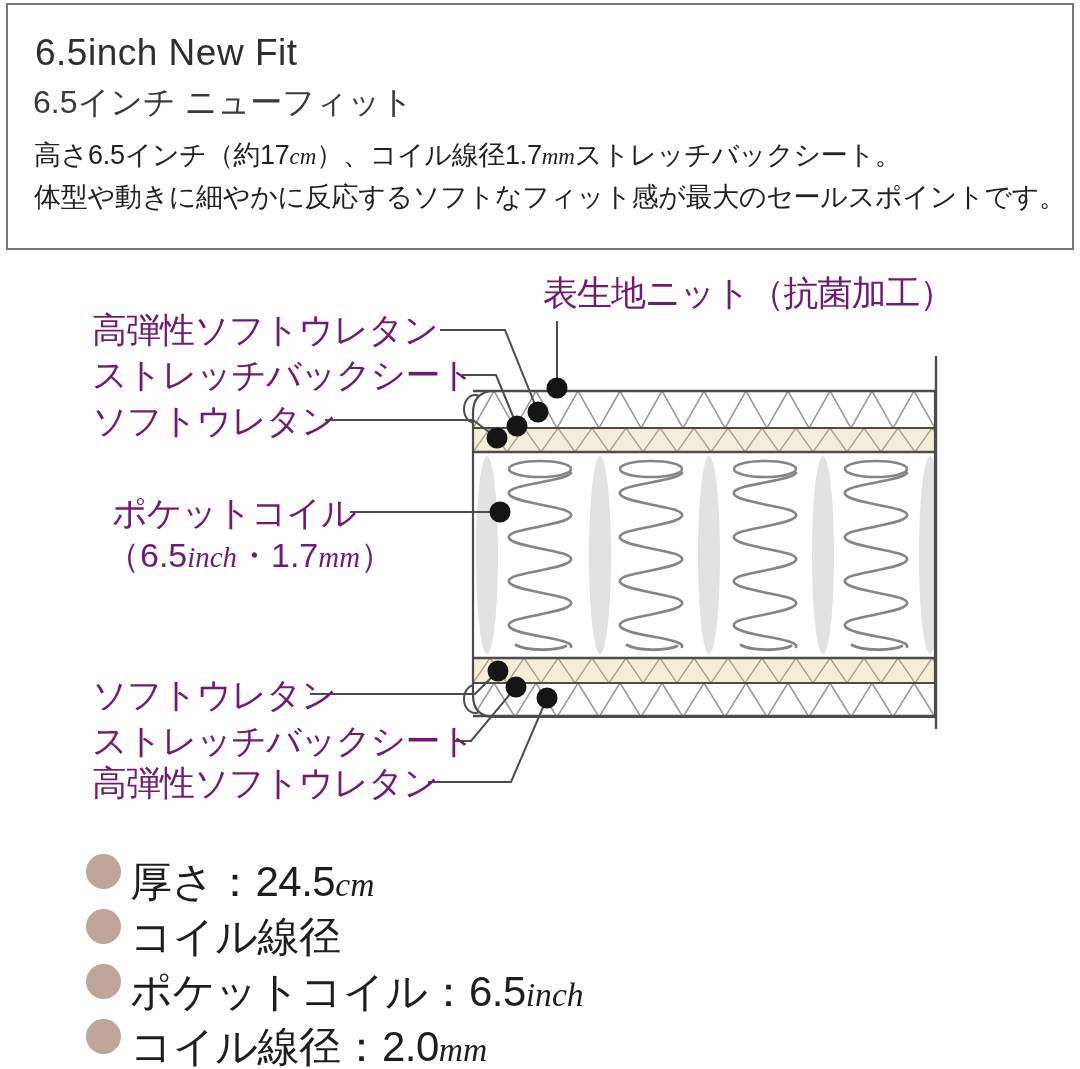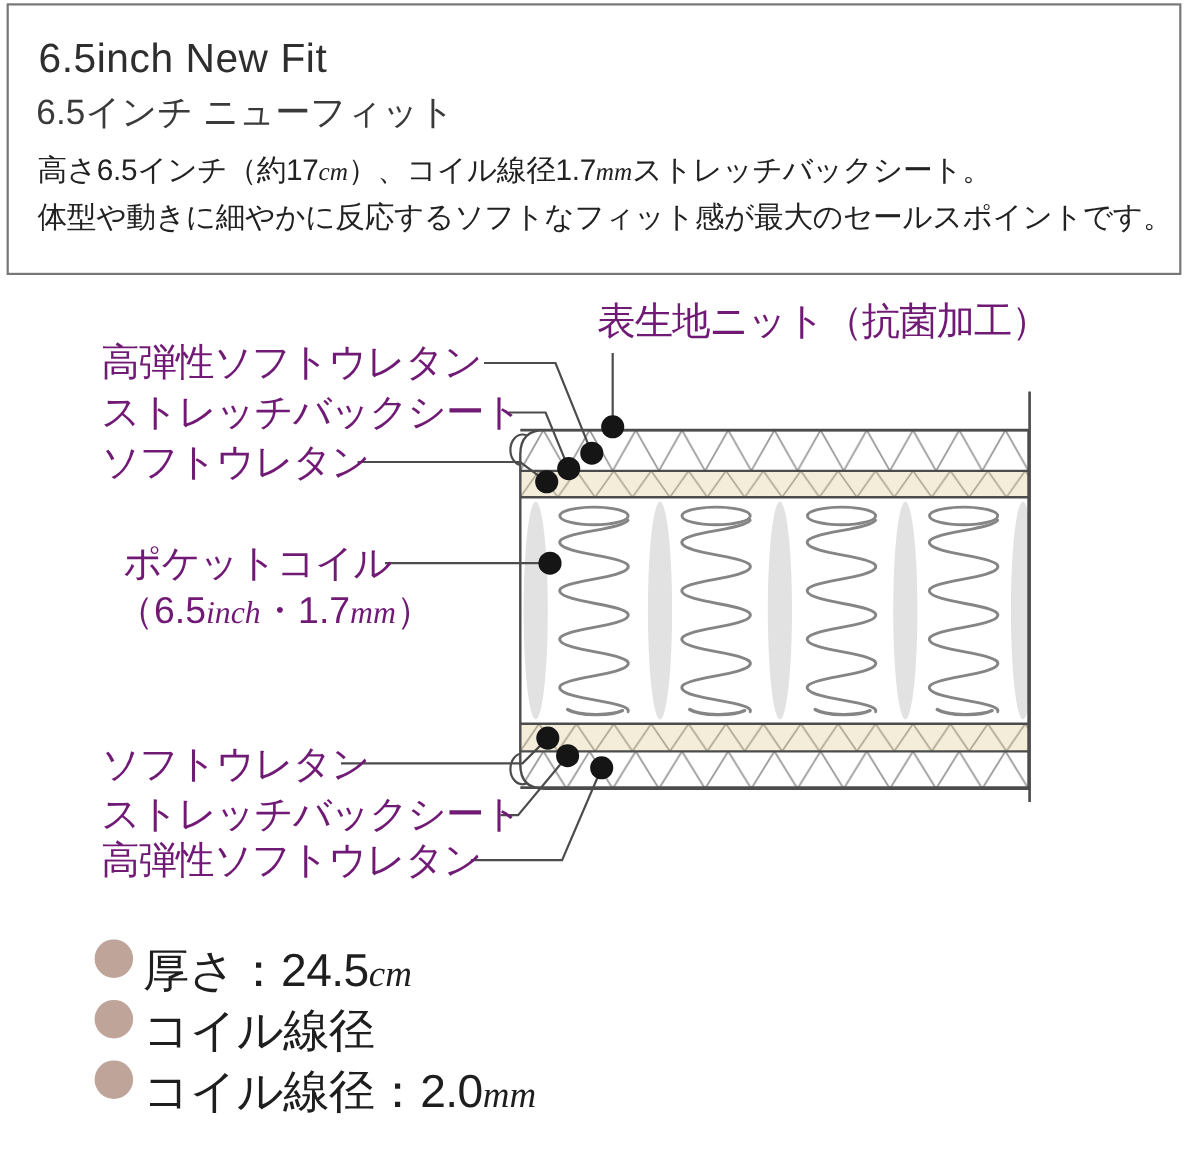--- a/index.html
+++ b/index.html
@@ -163,17 +163,21 @@
     <div class="spec-row">
       <span class="spec-dot"></span>
       <span class="spec-text"><span>厚さ：24.5</span><span class="unit">cm</span></span>
     </div>
     <div class="spec-row">
       <span class="spec-dot"></span>
       <span class="spec-text"><span>コイル線径</span><span class="unit"></span></span>
     </div>
     <div class="spec-row">
       <span class="spec-dot"></span>
+      <span class="spec-text"><span>ポケットコイル：6.5</span><span class="unit">inch</span></span>
+    </div>
+    <div class="spec-row">
+      <span class="spec-dot"></span>
       <span class="spec-text"><span>コイル線径：2.0</span><span class="unit">mm</span></span>
     </div>
   </div>
 
 </div>
 
 </body></html>

